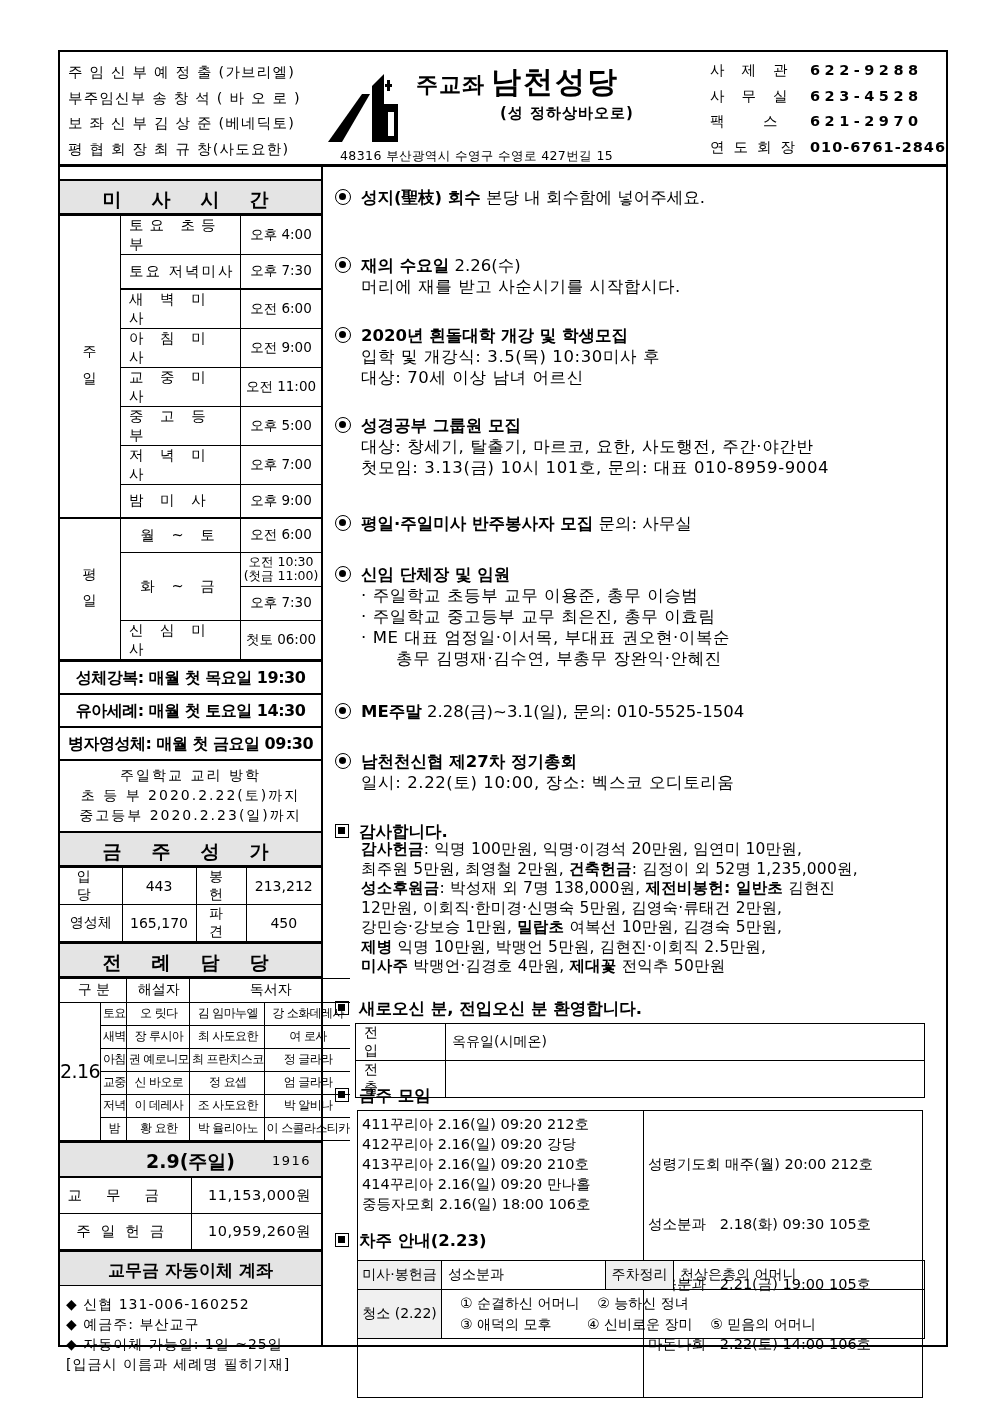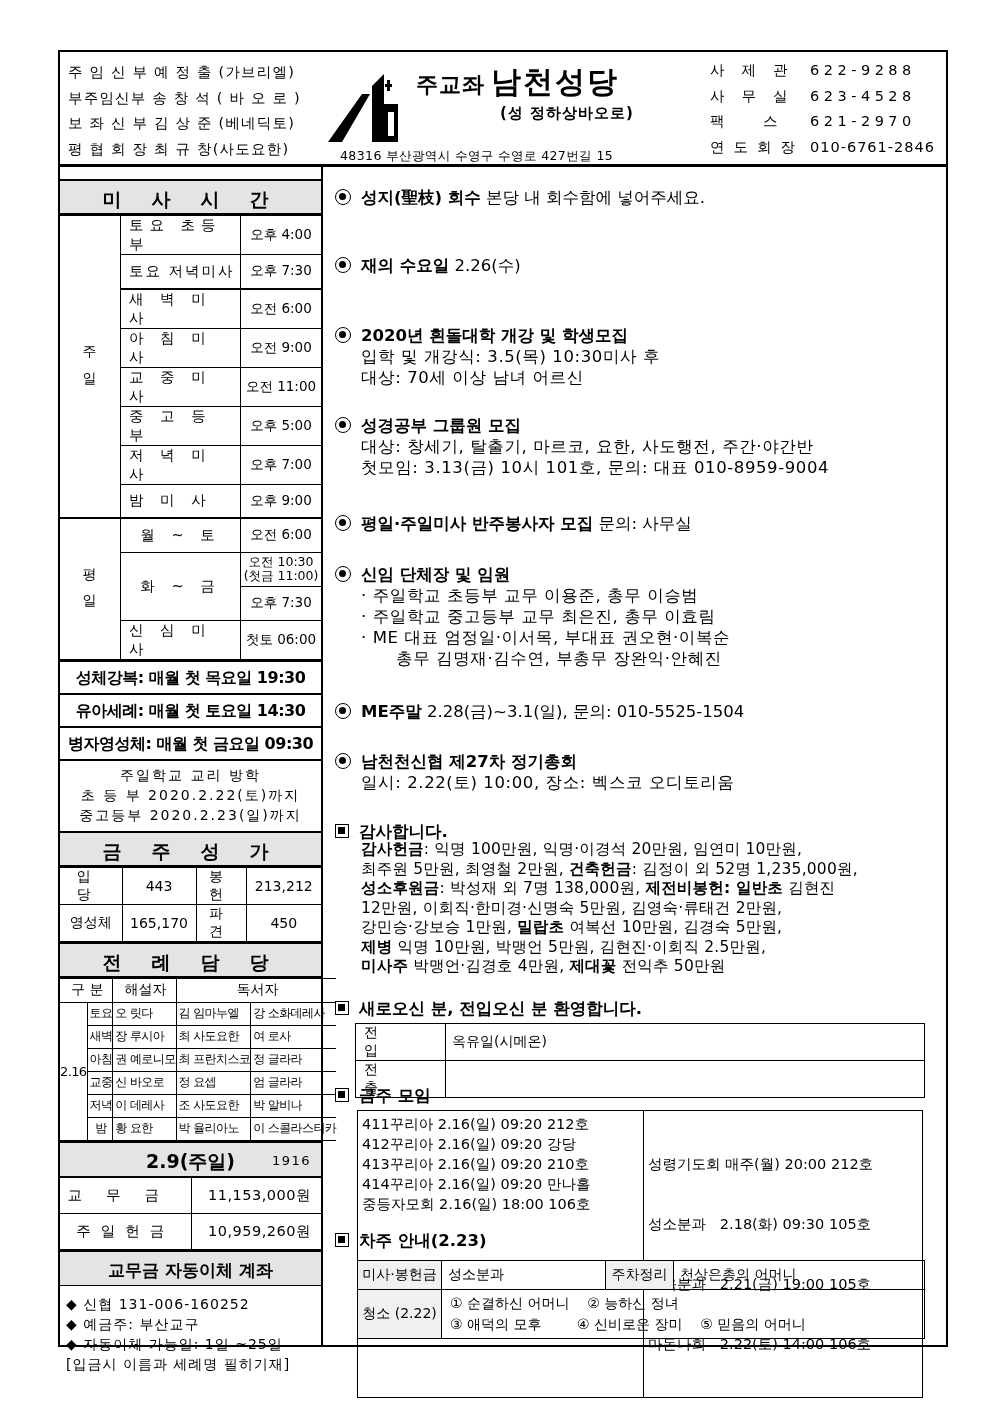--- a/index.html
+++ b/index.html
@@ -16,41 +16,41 @@
   .logo-mark { position: absolute; left: 0; top: 8px; width: 80px; height: 80px; }
   .church-name { position: absolute; left: 88px; top: 6px; font-weight: bold; white-space: nowrap; }
   .church-name .prefix { font-size: 22px; letter-spacing: 1px; }
   .church-name .name { font-size: 30px; letter-spacing: 2px; margin-left: 6px; }
   .patron { position: absolute; left: 172px; top: 48px; font-size: 15px; font-weight: bold; white-space: nowrap; letter-spacing: 1px; }
   .address { position: absolute; left: 12px; top: 92px; font-size: 12.5px; white-space: nowrap; letter-spacing: 0.4px; }
   .contacts { position: absolute; left: 630px; top: 6px; width: 250px; font-size: 14.5px; line-height: 25.5px; margin-left: 20px; }
   .contact-row { display: flex; white-space: nowrap; }
   .contact-label { width: 100px; letter-spacing: 17px; }
   .contact-label.tight { letter-spacing: 9px; }
-  .contact-value { letter-spacing: 4.5px; }
+  .contact-value { letter-spacing: 4.5px; font-weight: bold; }
   .contact-value.tight { letter-spacing: 1px; }
 
   
   .left { position: absolute; left: 0; top: 115px; width: 263px; height: 1180px; border-right: 2px solid #000; }
   .sec-title { background: #e4e4e4; font-weight: bold; text-align: center; font-size: 19px; height: 36px; line-height: 36px; border-bottom: 2px solid #000; border-top: 2px solid #000; letter-spacing: 30px; padding-left: 20px; }
   .sec-title.first { border-top: none; margin-top: 12px; border-top: 2px solid #000; }
   table { border-collapse: collapse; width: 100%; }
   td { border: 1px solid #000; font-size: 14px; }
   .mass td { height: 34px; }
   .mass .grp { width: 24px; text-align: center; font-size: 14px; line-height: 30px; border-left: none; }
   .mass .lbl { width: 120px; padding-left: 8px; letter-spacing: 6px; font-size: 14.5px; }
   .mass .lbl.c { text-align: center; padding-left: 0; }
   .mass .tm { text-align: center; font-size: 13.5px; border-right: none; }
   .mass .tm.small { font-size: 12.5px; line-height: 14px; }
   .bold-row { height: 33px; line-height: 31px; border-top: 2px solid #000; font-weight: bold; font-size: 16px; text-align: center; white-space: nowrap; letter-spacing: -0.5px; }
   .school { border-top: 2px solid #000; text-align: center; font-size: 14px; line-height: 20px; padding: 4px 0 6px; letter-spacing: 2px; }
   .offer td { height: 34px; font-size: 14px; text-align: center; }
   .offer td:first-child { border-left: none; }
   .offer td:last-child { border-right: none; }
-  .liturgy td { font-size: 12px; height: 23px; padding-left: 2px; white-space: nowrap; letter-spacing: -0.6px; }
+  .liturgy td { font-size: 12px; height: 23px; padding-left: 2px; white-space: nowrap; letter-spacing: -0.6px; text-align: center; }
   .liturgy td.h { font-size: 14px; text-align: center; height: 24px; letter-spacing: 0; }
   .liturgy tr td:first-child { border-left: none; }
   .liturgy tr td:last-child { border-right: none; }
   .sunday-head { background: #e4e4e4; border-top: 2px solid #000; border-bottom: 1px solid #000; height: 36px; line-height: 36px; text-align: center; font-weight: bold; font-size: 19px; position: relative; }
   .sunday-head .cnt { position: absolute; right: 10px; top: 0; font-size: 13px; font-weight: normal; letter-spacing: 1.5px; }
   .fund td { height: 36px; font-size: 14.5px; }
   .fund td.l { text-align: center; letter-spacing: 24px; border-left: none; width: 131px; }
   .fund td.v { text-align: right; padding-right: 10px; border-right: none; letter-spacing: 0.5px; }
   .auto-title { background: #e4e4e4; border-top: 2px solid #000; border-bottom: 1px solid #000; height: 36px; line-height: 36px; text-align: center; font-weight: bold; font-size: 17px; }
   .auto-body { padding: 8px 6px; font-size: 14px; line-height: 20px; letter-spacing: 1px; white-space: nowrap; }
@@ -67,21 +67,21 @@
   .thanks { position: absolute; left: 38px; font-size: 15.5px; line-height: 19.5px; white-space: nowrap; letter-spacing: 0.2px; }
   .welcome-tbl { position: absolute; left: 32px; width: 570px; }
   .welcome-tbl td { height: 23px; font-size: 14px; padding-left: 6px; }
   .welcome-tbl td.l { width: 90px; letter-spacing: 38px; padding-left: 8px; }
   .meet-tbl { position: absolute; left: 34px; width: 566px; border: 1px solid #000; display: flex; }
   .meet-col { padding: 3px 4px; font-size: 14.5px; line-height: 20px; white-space: nowrap; }
   .meet-col.l { width: 286px; border-right: 1px solid #000; }
   .next-tbl { position: absolute; left: 34px; width: 568px; }
   .next-tbl td { font-size: 14px; height: 29px; padding-left: 6px; }
   .next-tbl td.g { background: #f0f0f0; text-align: center; padding-left: 0; }
-  .next-tbl td.clean { line-height: 21px; padding: 3px 8px; }
+  .next-tbl td.clean { line-height: 21px; padding: 3px 18px; }
 </style>
 </head>
 <body>
 
 <div class="page">
 
   <div class="header">
     <div class="clergy">
       <div>주 임 신 부  예 정 출 (가브리엘)</div>
       <div>부주임신부  송 창 석 ( 바 오 로 )</div>
@@ -212,21 +212,21 @@
 
     <div class="sec-title">전례담당</div>
     <table class="liturgy">
       <tbody>
           <tr>
         <td class="h" colspan="2" style="width:52px">구 분</td>
         <td class="h" style="width:64px">해설자</td>
         <td class="h" colspan="2">독서자</td>
       </tr>
       <tr>
-        <td rowspan="6" style="width:24px;text-align:center;font-size:13px;white-space:normal;padding:0">2.16</td>
+        <td rowspan="6" style="width:24px;text-align:center;font-size:19px;white-space:normal;padding:0">2.16</td>
         <td style="width:28px">토요</td>
         <td>오 릿다</td>
         <td style="width:70px">김 임마누엘</td>
         <td>강 소화데레사</td>
       </tr>
       <tr>
         <td>새벽</td>
         <td>장 루시아</td>
         <td>최 사도요한</td>
         <td>여 로사</td>
@@ -283,20 +283,21 @@
       <div>[입금시 이름과 세례명 필히기재]</div>
     </div>
   </div>
 
   <div class="right">
     <div class="notice" style="top:20px">
       <span class="bullet"></span><b>성지(聖枝) 회수</b><span> 본당 내 회수함에 넣어주세요.</span>
     </div>
     <div class="notice" style="top:88px">
       <span class="bullet"></span><b>재의 수요일</b><span> 2.26(수)</span>
+      <div class="body">머리에 재를 받고 사순시기를 시작합시다.</div>
     </div>
     <div class="notice" style="top:158px">
       <span class="bullet"></span><b>2020년 흰돌대학 개강 및 학생모집</b>
       <div class="body">입학 및 개강식: 3.5(목) 10:30미사 후</div>
       <div class="body">대상: 70세 이상 남녀 어르신</div>
     </div>
     <div class="notice" style="top:248px">
       <span class="bullet"></span><b>성경공부 그룹원 모집</b>
       <div class="body">대상: 창세기, 탈출기, 마르코, 요한, 사도행전, 주간·야간반</div>
       <div class="body">첫모임: 3.13(금) 10시 101호, 문의: 대표 010-8959-9004</div>

